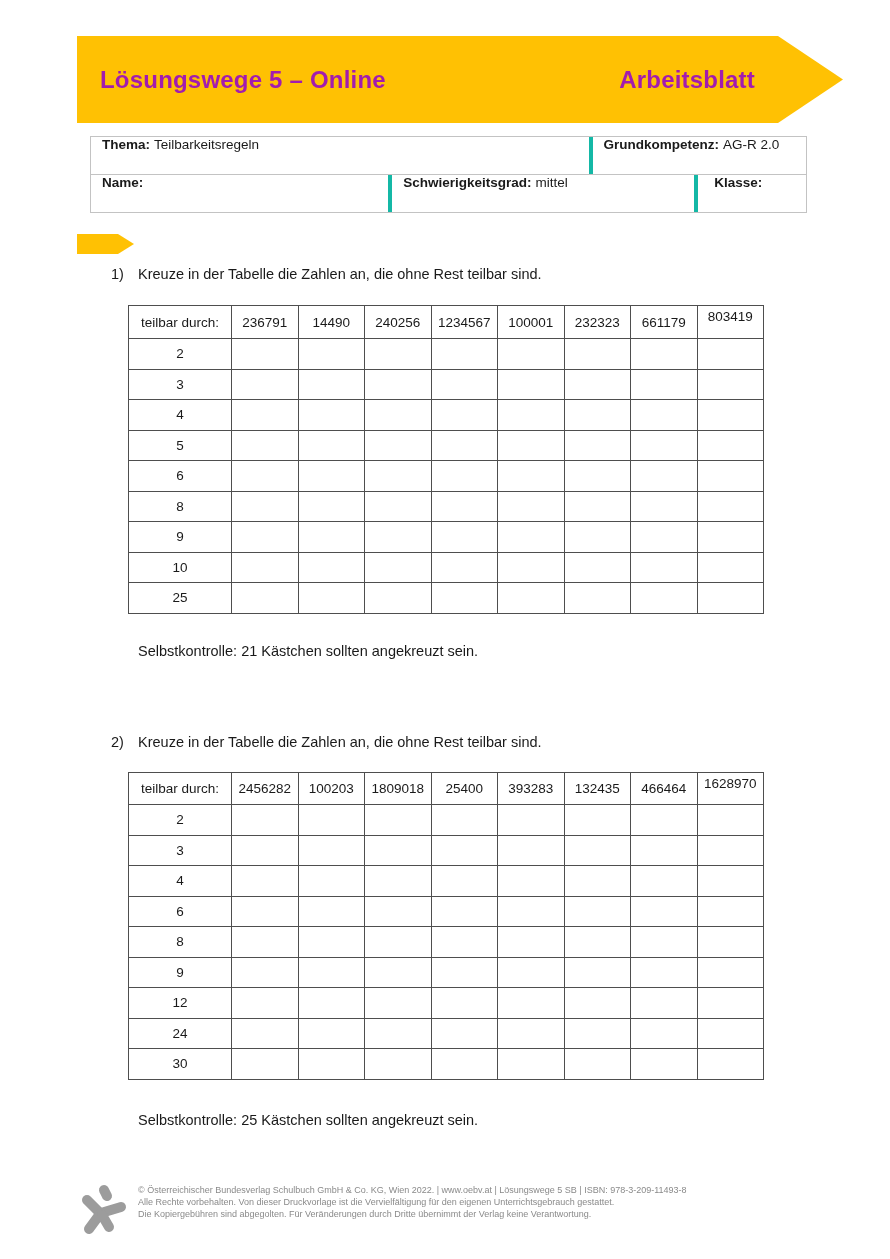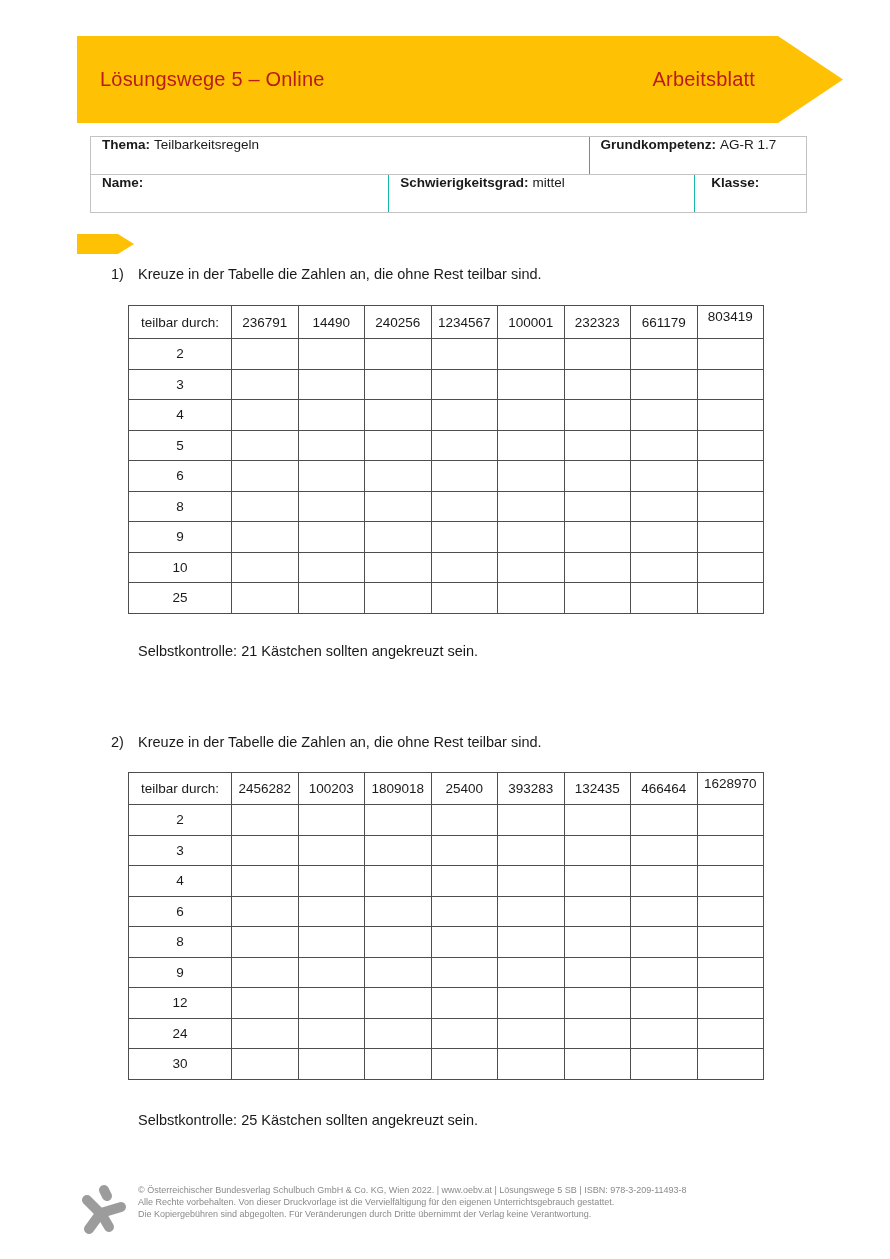--- a/index.html
+++ b/index.html
@@ -9,28 +9,28 @@
   }
 
   
   .banner{
     position:absolute;left:77px;top:36px;width:766px;height:87px;
     background:#FFC103;
     clip-path:polygon(0 0,701px 0,766px 43.5px,701px 87px,0 87px);
     display:flex;align-items:center;justify-content:space-between;
     padding:0 88px 0 23px;box-sizing:border-box;
   }
-  .banner-title{font-size:20px;font-weight:normal;color:#b91c1c;letter-spacing:.2px;}
+  .banner-title{font-size:24px;font-weight:bold;color:#a21caf;letter-spacing:.2px;}
 
   
   .info{position:absolute;left:90px;top:136px;width:717px;font-size:13.5px;}
   .info-row{display:flex;height:39px;border:1px solid #c3c3c3;box-sizing:border-box;background:#fff;}
   .info-row.second{margin-top:-1px;}
   .info-cell{display:flex;align-items:flex-start;gap:4px;padding-left:11px;box-sizing:border-box;overflow:hidden;white-space:nowrap;}
-  .info-cell + .info-cell{border-left:1px solid #14b8a6;}
+  .info-cell + .info-cell{border-left:4px solid #14b8a6;}
   .info-label{font-weight:bold;}
 
   
   .mini-arrow{
     position:absolute;left:77px;top:234px;width:57px;height:20px;background:#FFC103;
     clip-path:polygon(0 0,41px 0,57px 10px,41px 20px,0 20px);
   }
 
   
   .task-line{position:absolute;left:111px;font-size:14.5px;display:flex;}
@@ -59,21 +59,21 @@
   </div>
 
   <div class="info">
     <div class="info-row">
       <div class="info-cell" style="width:499px;">
         <span class="info-label">Thema:</span>
         <span>Teilbarkeitsregeln</span>
       </div>
       <div class="info-cell" style="width:218px;">
         <span class="info-label">Grundkompetenz:</span>
-        <span>AG-R 1.7</span>
+        <span>AG-R 2.0</span>
       </div>
     </div>
     <div class="info-row second">
       <div class="info-cell" style="width:298px;">
         <span class="info-label">Name:</span>
       </div>
       <div class="info-cell" style="width:307px;">
         <span class="info-label">Schwierigkeitsgrad:</span>
         <span>mittel</span>
       </div>

